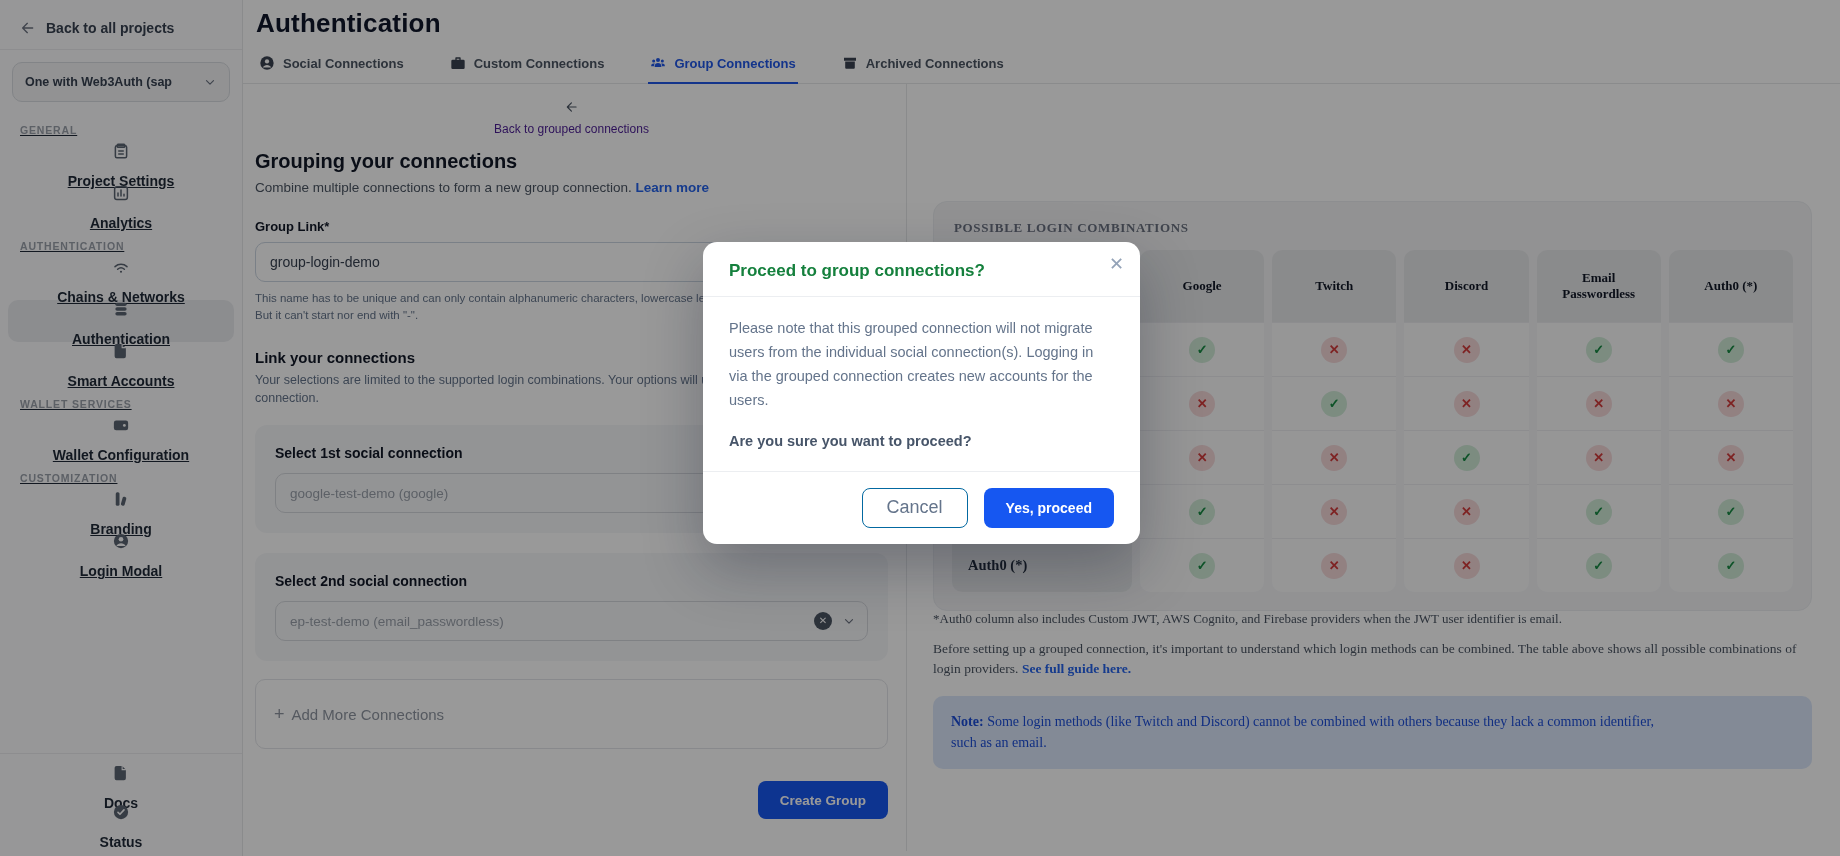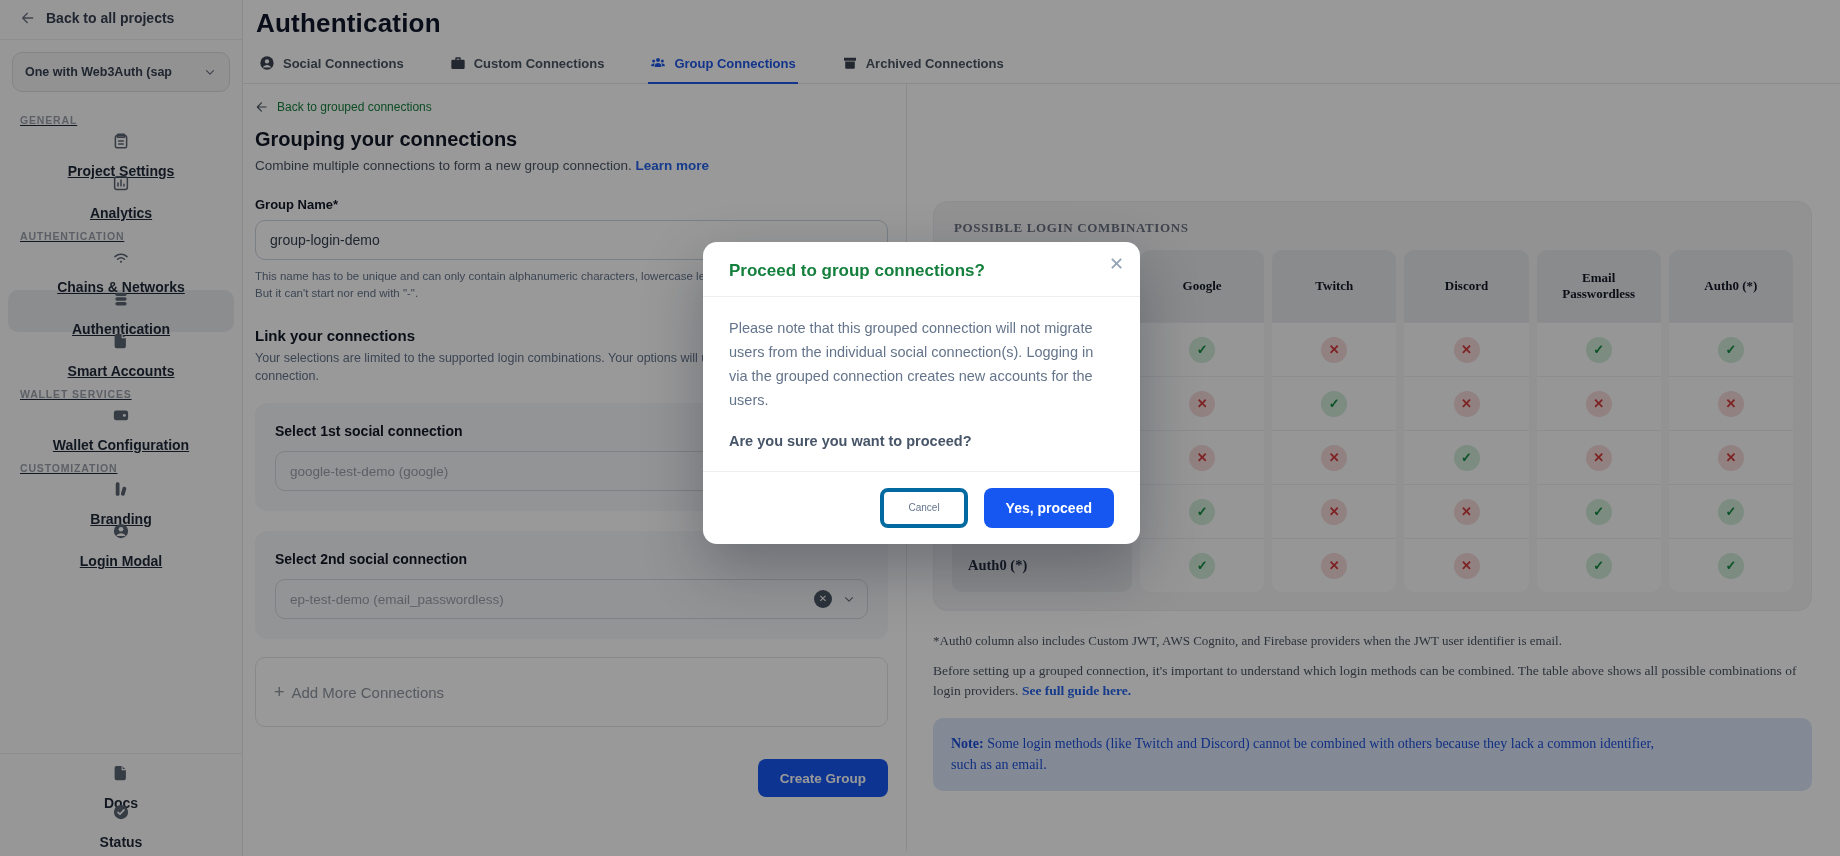--- a/index.html
+++ b/index.html
@@ -3,21 +3,21 @@
 <meta charset="utf-8">
 <style>
   * { margin:0; padding:0; box-sizing:border-box; }
   html,body { width:1840px; height:856px; }
   body { font-family:"Liberation Sans", sans-serif; background:#fff; color:#1f2937; overflow:hidden; }
   .scene { position:relative; width:1840px; height:856px; background:#fff; overflow:hidden; }
 
   
   .sidebar { position:absolute; left:0; top:0; width:243px; height:856px; background:#fcfcfd;
              border-right:1px solid #e7e8ea; display:flex; flex-direction:column; }
-  .sb-back { display:flex; align-items:center; gap:10px; padding:10px 20px 13px; font-size:14px;
+  .sb-back { display:flex; align-items:center; gap:10px; padding:20px 20px 13px; font-size:14px;
              font-weight:bold; color:#374151; border-bottom:1px solid #ebecee; cursor:pointer; }
   .sb-back svg { width:16px; height:16px; stroke:#6b7280; }
   .sb-select { margin:12px 12px 4px; height:40px; border:1px solid #d9dce1; background:#f3f4f6;
                border-radius:10px; display:flex; align-items:center; justify-content:space-between;
                padding:0 12px; font-size:12.5px; font-weight:bold; color:#374151; cursor:pointer; }
   .sb-select .lbl { white-space:nowrap; overflow:hidden; }
   .sb-select svg { width:14px; height:14px; stroke:#6b7280; flex:0 0 auto; margin-left:6px; }
   .sb-nav { padding:4px 8px 0; flex:1 1 auto;text-decoration:underline; }
   .sb-sec { font-size:10.5px; font-weight:bold; letter-spacing:.08em; color:#9aa0aa; margin:14px 12px 6px; }
   .sb-item { display:flex; align-items:center; gap:13px; height:42px; padding:0 12px; border-radius:10px;
@@ -39,21 +39,21 @@
   .tab .ic svg { width:16px; height:16px; fill:currentColor; }
   .tab.active { color:#2057e8; }
   .tab.active .ic { color:#2057e8; }
   .tab.active:after { content:""; position:absolute; left:0; right:0; bottom:-1px; height:2px; background:#2057e8; }
 
   .content { display:flex; height:767px; }
   .form-col { width:664px; flex:0 0 664px; border-right:1px solid #e7e8ea; padding:8px 18px 0 12px; }
   .right-col { flex:1 1 auto; padding:0 28px 0 26px;font-family:Liberation Serif, serif; }
 
   
-  .back-link { display:flex; align-items:center; gap:8px; font-size:12px; color:#15803d; margin-top:8px; cursor:pointer; }
+  .back-link { display:flex; align-items:center; gap:8px; font-size:12px; color:#4c1d95; margin-top:8px; cursor:pointer;flex-direction:column; }
   .back-link svg { width:14px; height:14px; stroke:#4b5563; }
   .h2 { font-size:20px; font-weight:bold; color:#111827; margin-top:14px; }
   .sub { font-size:13.5px; color:#4b5563; margin-top:7px; }
   a.link { color:#2563eb; font-weight:bold; text-decoration:none; cursor:pointer; }
   .field-label { font-size:13px; font-weight:bold; color:#111827; margin-top:24px; }
   .text-input { width:100%; height:40px; margin-top:8px; border:1px solid #cbd5e1; border-radius:10px;
                 padding:0 14px; font-size:14px; color:#374151; background:#fff; font-family:inherit; outline:none; }
   .help { font-size:11.5px; line-height:1.45; color:#64748b; margin-top:8px; }
   .h3 { font-size:15px; font-weight:bold; color:#111827; margin-top:26px; }
   .desc { font-size:12.5px; line-height:1.4; color:#64748b; margin-top:6px; max-width:628px; }
@@ -86,39 +86,39 @@
               text-align:center; font-size:13px; font-weight:bold; color:#111827; padding:0 10px; line-height:1.25; }
   .col-labels .col-head { justify-content:flex-start; }
   .col-body { display:flex; flex-direction:column; }
   .cell { height:54px; display:flex; align-items:center; justify-content:center; border-top:1px solid #ececee; }
   .col-labels .cell { justify-content:flex-start; padding-left:16px; font-size:14.5px; font-weight:bold;
                       color:#1f2937; border-top:none; }
   .mark { width:26px; height:26px; border-radius:50%; display:flex; align-items:center; justify-content:center;
           font-size:13px; font-weight:bold; }
   .mark.yes { background:#cfe9d6; color:#178a43; }
   .mark.no  { background:#f3d7d8; color:#d23b3b; }
-  .footnote { font-size:13px; color:#4b5563; margin-top:22px; }
+  .footnote { font-size:13px; color:#4b5563; }
   .combo-desc { font-size:13.5px; line-height:1.5; color:#4b5563; margin-top:12px; }
   .note-box { margin-top:16px; background:#dbe7fb; border-radius:10px; padding:15px 18px; }
   .note-box p { font-size:14px; line-height:1.55; color:#1d4ed8; max-width:726px; }
   .note-box b { font-weight:bold; }
 
   
   .dim { position:absolute; inset:0; background:rgba(0,0,0,.40); z-index:50; }
   .modal { position:absolute; left:703px; top:242px; width:437px; background:#fff; border-radius:14px; z-index:60;
            box-shadow:0 24px 60px rgba(15,23,42,.30); overflow:hidden; }
   .modal-head { position:relative; padding:19px 26px 15px; border-bottom:1px solid #eceef1; }
   .modal-title { font-size:17px; font-weight:bold; color:#15803d; }
   .modal-close { position:absolute; top:13px; right:16px; font-size:18px; color:#94a3b8; cursor:pointer; line-height:1; }
   .modal-body { padding:20px 26px 22px; }
   .modal-text { font-size:14.5px; line-height:1.65; color:#64748b; }
   .modal-question { font-size:14.5px; font-weight:bold; color:#475569; margin-top:20px; }
   .modal-foot { border-top:1px solid #eceef1; padding:16px 26px; display:flex; justify-content:flex-end; gap:16px; }
-  .btn-cancel { height:40px; padding:0 24px; background:#fff; border:4px solid #0369a1; border-radius:8px;
-                color:#64748b; font-size:10px; font-family:inherit; cursor:pointer; }
+  .btn-cancel { height:40px; padding:0 24px; background:#fff; border:1px solid #0369a1; border-radius:8px;
+                color:#64748b; font-size:18px; font-family:inherit; cursor:pointer; }
   .btn-confirm { height:40px; padding:0 22px; background:#1657f1; border:none; border-radius:8px; color:#fff;
                  font-size:14px; font-weight:bold; font-family:inherit; cursor:pointer; }
 </style>
 </head>
 <body>
 
 <div class="scene">
 
   <aside class="sidebar">
     <div class="sb-back">
@@ -293,21 +293,21 @@
               <path d="M19 12H5m6-7l-7 7 7 7"></path>
             </svg>
           <span>Back to grouped connections</span>
         </div>
         <h2 class="h2">Grouping your connections</h2>
         <p class="sub">
           <span>Combine multiple connections to form a new group connection.</span>
           <a class="link">Learn more</a>
         </p>
 
-        <div class="field-label">Group Name*</div>
+        <div class="field-label">Group Link*</div>
         <input class="text-input" type="text" value="group-login-demo" style="">
         <div class="help">
           <div>This name has to be unique and can only contain alphanumeric characters, lowercase letters, and "-".</div>
           <div>But it can't start nor end with "-".</div>
         </div>
 
         <h3 class="h3">Link your connections</h3>
         <p class="desc">Your selections are limited to the supported login combinations. Your options will update after selecting the 1st connection.</p>
 
         <div class="sel-card">

